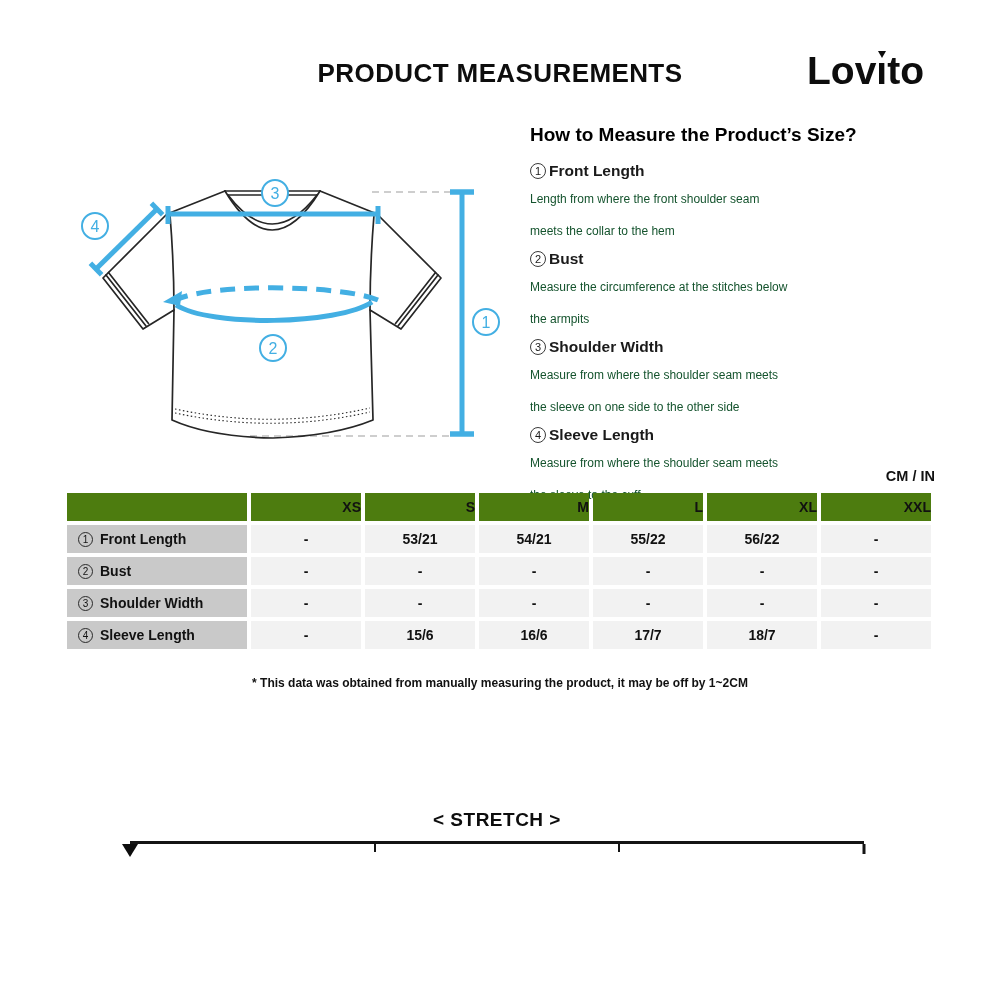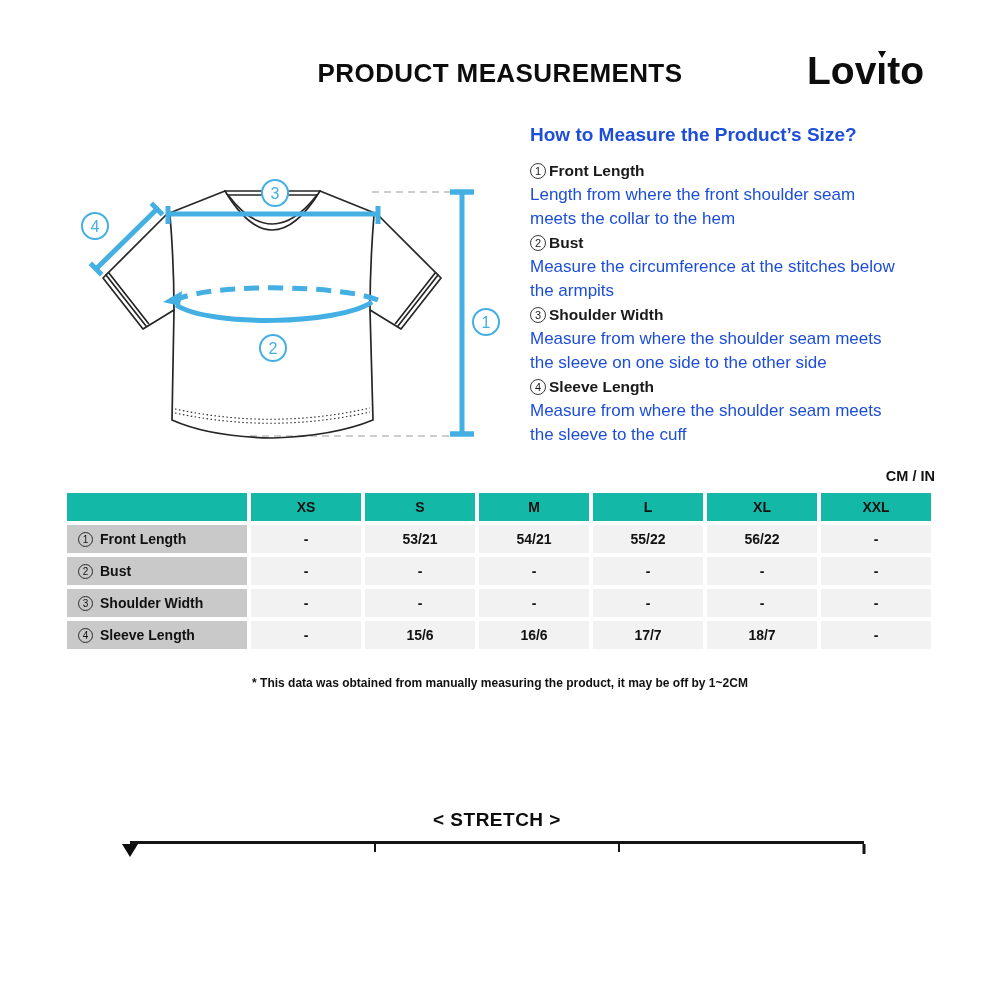--- a/index.html
+++ b/index.html
@@ -14,33 +14,33 @@
   .logo .dotless { position:relative; display:inline-block; }
   .logo .tri { position:absolute; left:50%; top:2px; transform:translateX(-50%);
                width:0; height:0; border-left:4px solid transparent; border-right:4px solid transparent;
                border-top:7px solid #0d0d0d; }
 
   
   .diagram { position:absolute; left:60px; top:152px; width:450px; height:320px; }
 
   
   .howto { position:absolute; left:530px; top:124px; width:420px; }
-  .howto-h { font-size:19px; font-weight:700; color:#1d4ed8; margin-bottom:13px; }
+  .howto-h { font-size:19px; font-weight:700; color:#000000; margin-bottom:13px; }
   .hi-title { font-size:15.5px; font-weight:700; line-height:24px; color:#1a1a1a; display:flex; align-items:center; }
-  .hi-desc { font-size:17px; color:#1d4ed8; line-height:24px; white-space:pre-line; }
+  .hi-desc { font-size:12px; color:#14532d; line-height:32px; white-space:pre-line; }
   .circ2 { display:inline-flex; align-items:center; justify-content:center; flex:none;
            width:16px; height:16px; border:1px solid #3a3a3a; border-radius:50%;
            font-size:11px; font-weight:400; margin-right:3px; color:#1a1a1a; }
 
   
   .unit { position:absolute; top:468px; right:65px; font-size:14.5px; font-weight:700; }
   table.meas { position:absolute; left:63px; top:489px; border-collapse:separate; border-spacing:4px;
                table-layout:fixed; width:872px; }
   table.meas td { height:28px; font-size:14px; vertical-align:middle; }
-  td.hdr { background:#14b8a6; text-align:center; font-weight:700; }
+  td.hdr { background:#4d7c0f; text-align:right; font-weight:700; }
   td.lbl { background:#c9c9c9; font-weight:700; padding-left:11px; }
   td.lbl .lblwrap { display:flex; align-items:center; }
   td.val { background:#f2f2f2; text-align:center; font-weight:700; font-size:13.5px; }
   .circ { display:inline-flex; align-items:center; justify-content:center; flex:none;
           width:15px; height:15px; border:1px solid #2a2a2a; border-radius:50%;
           font-size:10px; font-weight:400; margin-right:7px; }
 
   
   .note { position:absolute; top:676px; left:0; width:1000px; text-align:center;
           font-size:12px; font-weight:700; color:#111; }

